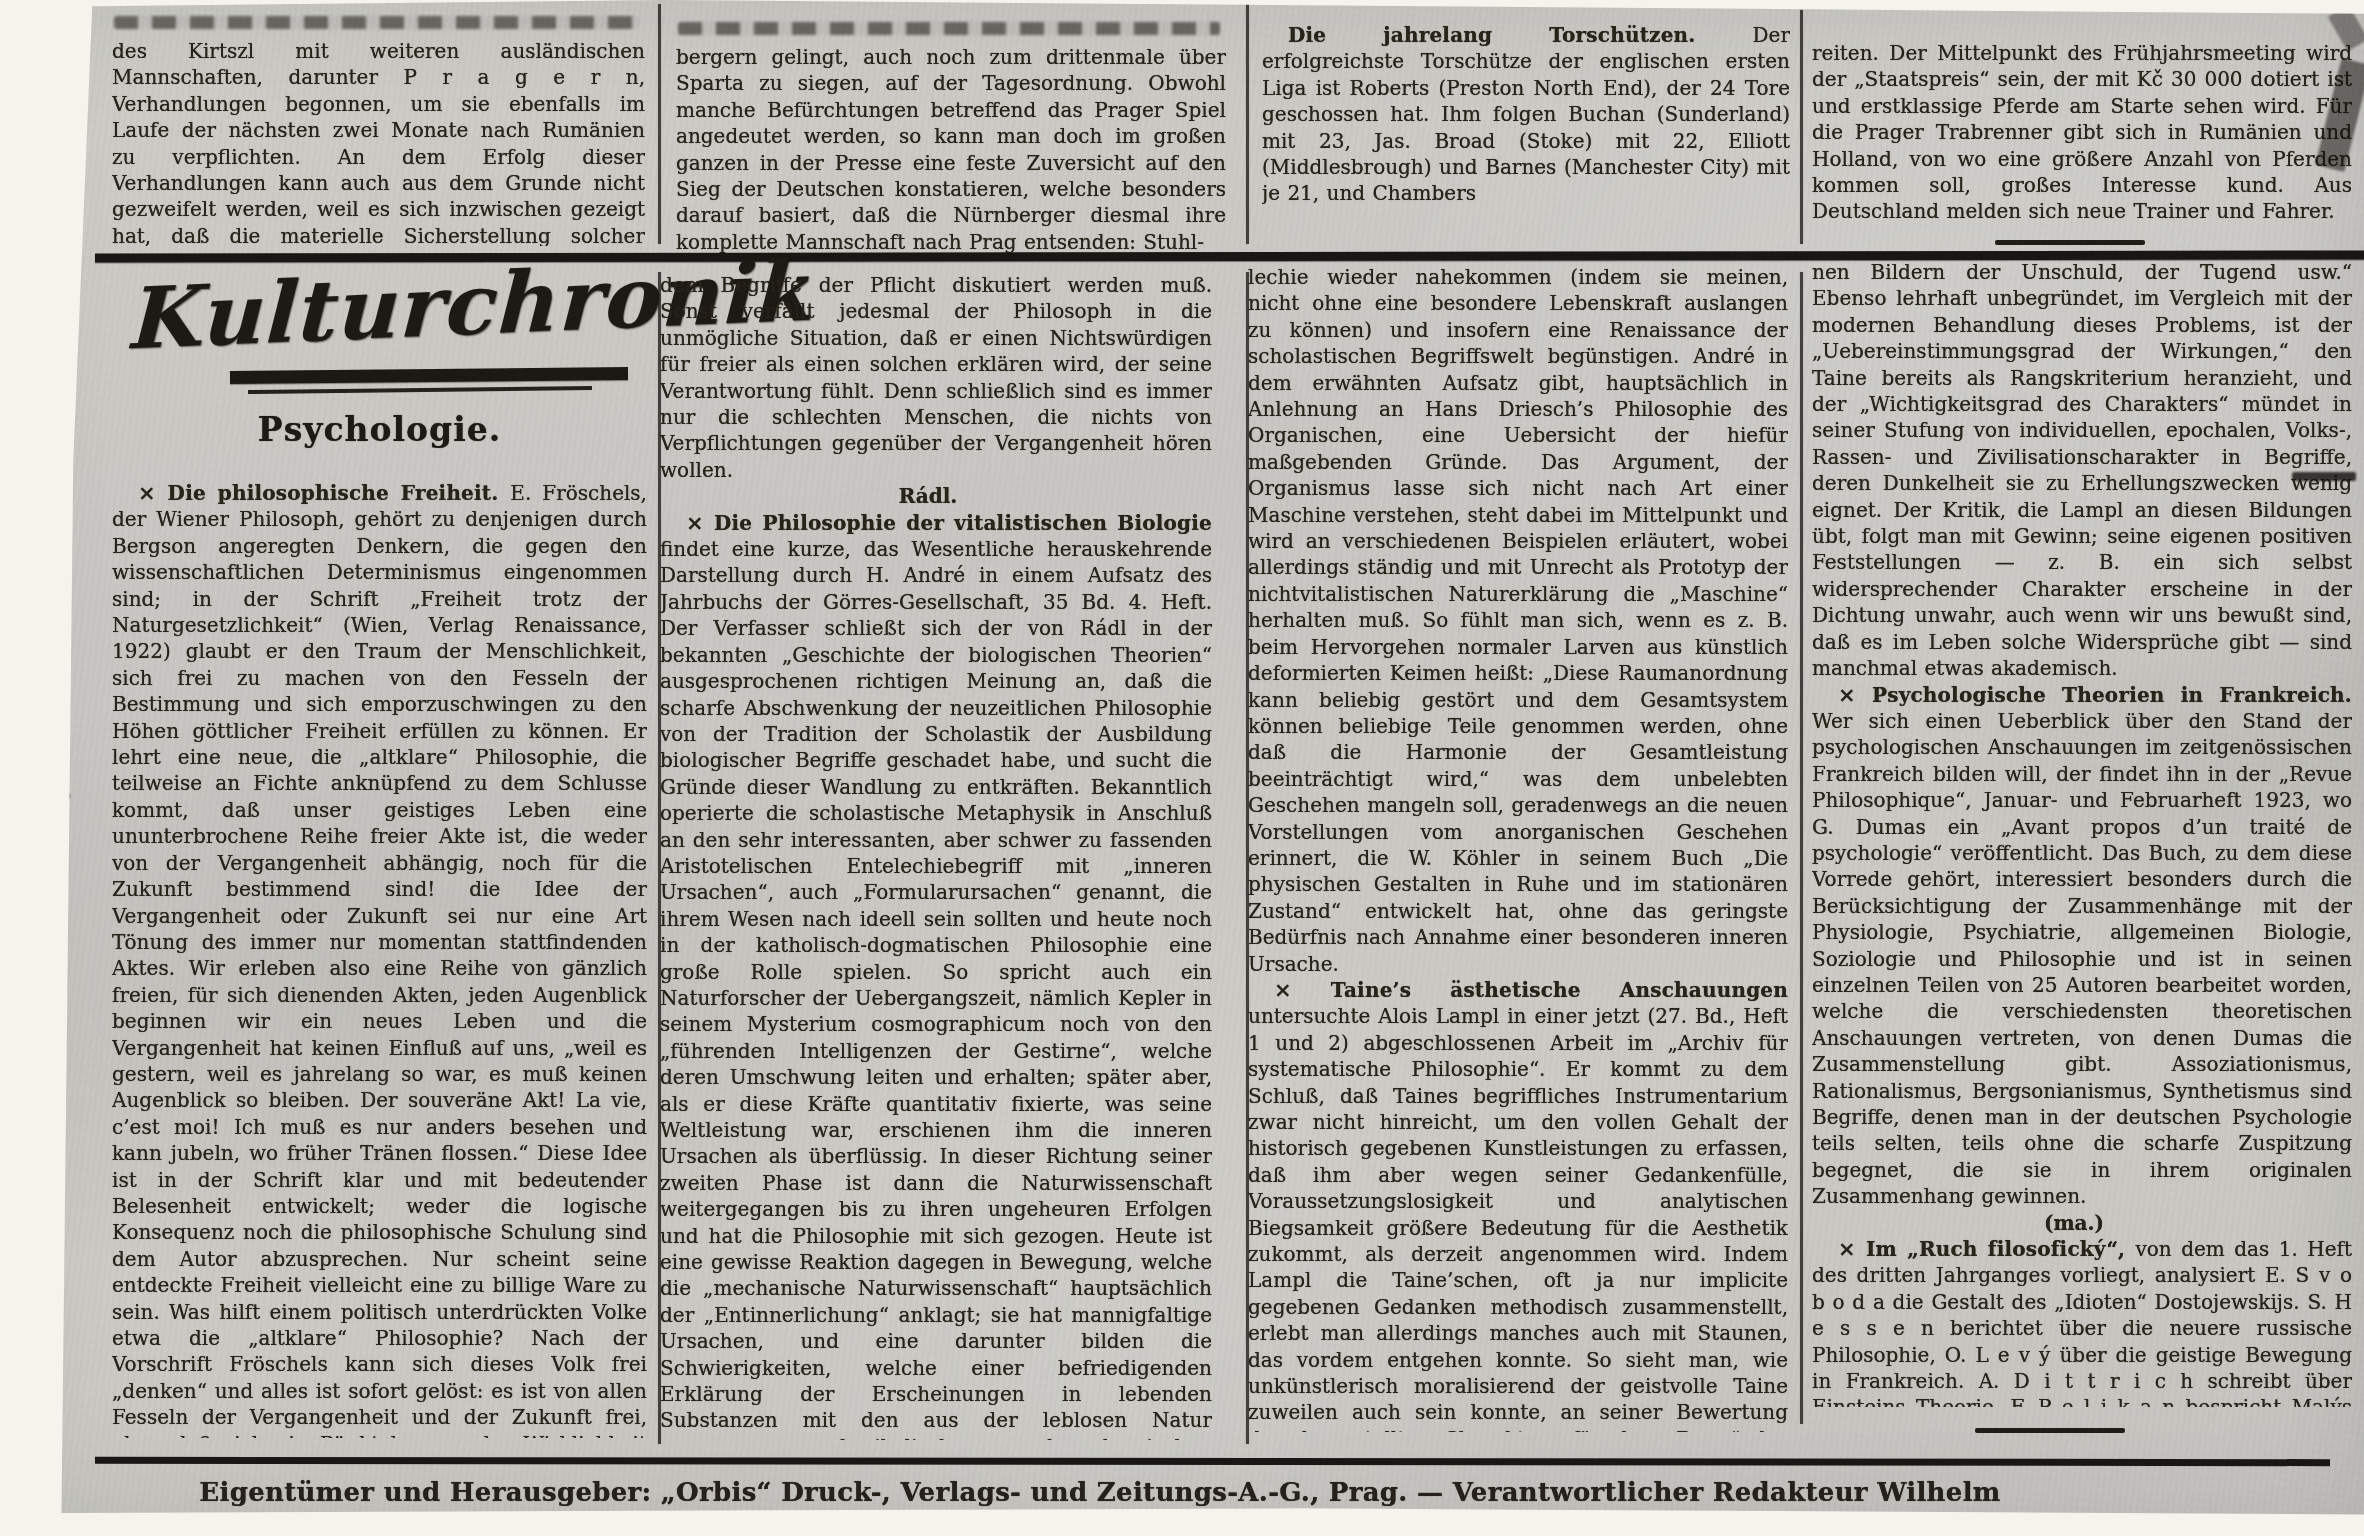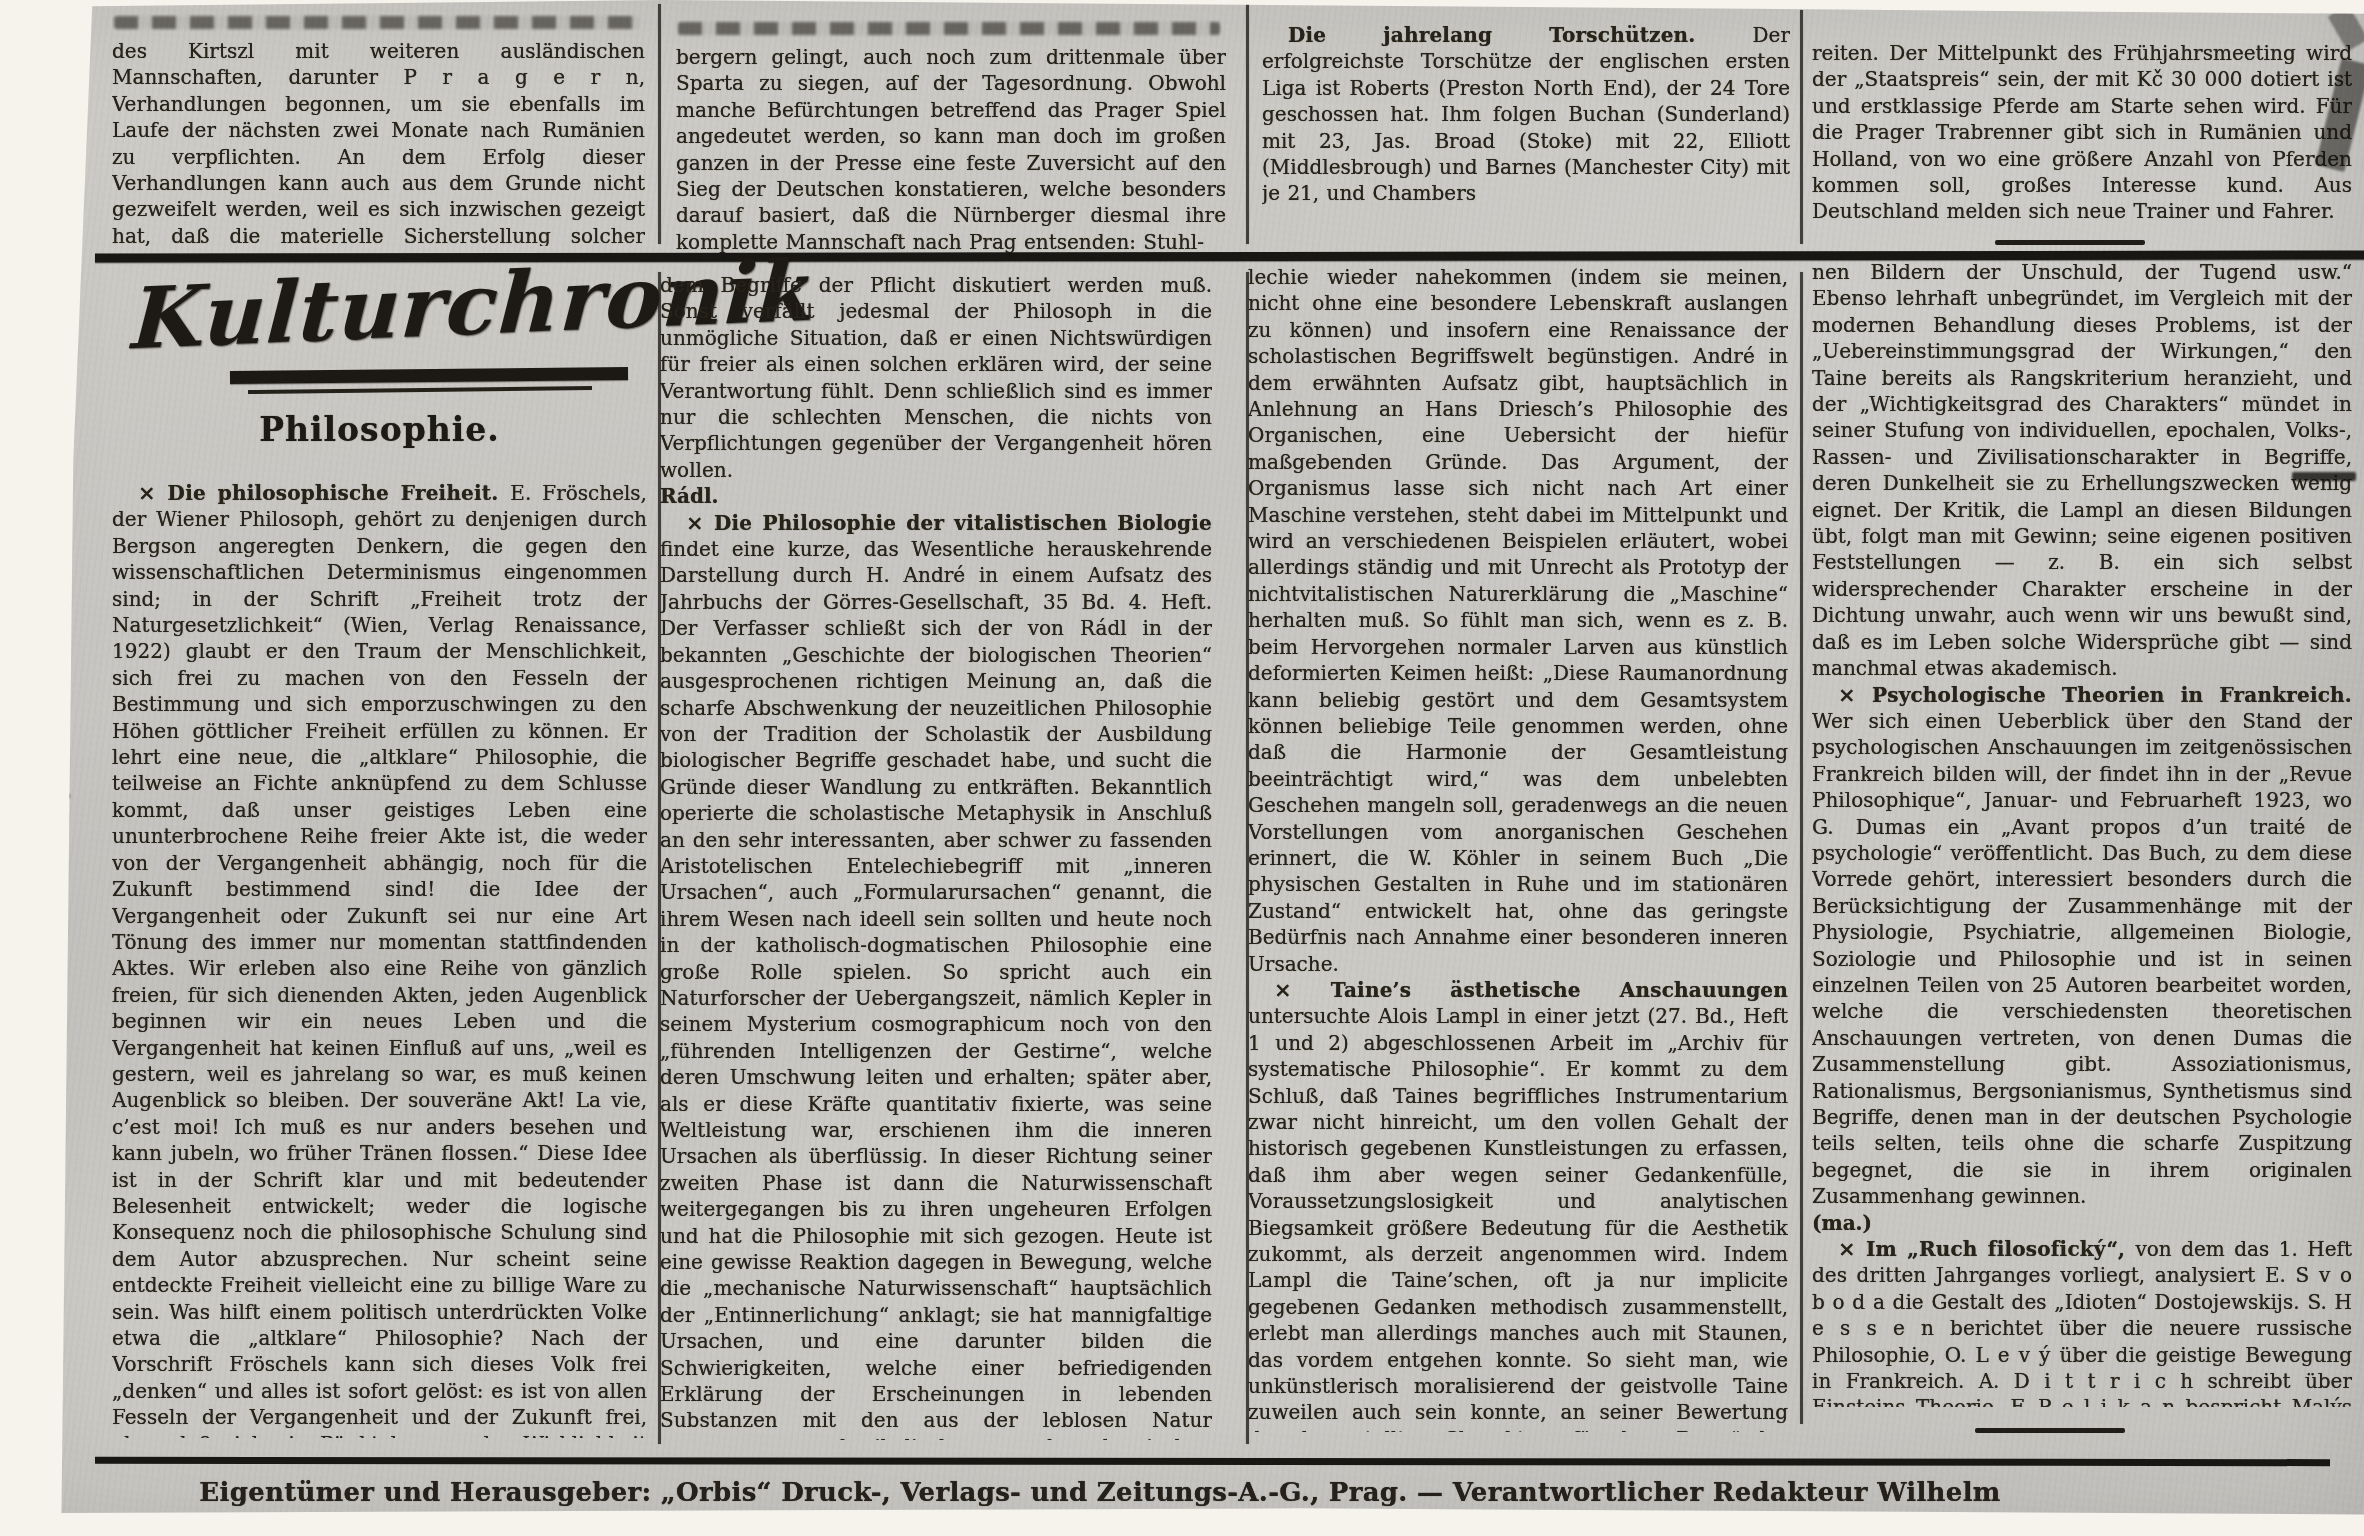--- a/index.html
+++ b/index.html
@@ -37,21 +37,21 @@
   .tcol,.mcol{position:absolute;overflow:hidden;color:#272319;}
   .colflow{
     font-size:20px;line-height:26.4px;text-align:justify;
     text-shadow:0 0 .7px rgba(40,34,26,.85);
     word-spacing:1px;
   }
   .colflow p{margin:0;text-indent:26px;}
   .colflow p.cont{text-indent:0;}
   .marker{font-weight:bold;font-size:1.05em;}
   .lead{font-weight:bold;letter-spacing:.2px;}
-  .sig{text-align:left;font-weight:bold;padding-right:16px;text-shadow:0 0 .7px rgba(40,34,26,.85);}
+  .sig{text-align:center;font-weight:bold;padding-right:16px;text-shadow:0 0 .7px rgba(40,34,26,.85);}
   .cutline{
     height:13px;margin:2px 6px 9px 2px;
     background:repeating-linear-gradient(90deg, rgba(25,22,17,.55) 0 24px, rgba(25,22,17,.05) 24px 38px);
     filter:blur(1.6px);border-radius:3px;
   }
   
   .masthead{position:absolute;left:112px;top:278px;width:535px;height:200px;color:#1d1a15;}
   .mast-title{
     font-family:"DejaVu Serif","Liberation Serif",serif;
     font-style:italic;font-weight:bold;font-size:84px;line-height:1;
@@ -109,21 +109,21 @@
     <div class="vrule" style="left:658px;top:4px;height:240px"></div>
     <div class="vrule" style="left:1246px;top:4px;height:240px"></div>
     <div class="vrule" style="left:1800px;top:10px;height:234px"></div>
 
     <div class="hrule thick" style="left:95px;top:252px;width:2269px"></div>
 
     <div class="masthead">
       <div class="mast-title">Kulturchronik</div>
       <div class="mast-rule1"></div>
       <div class="mast-rule2"></div>
-      <div class="section-heading">Philosophie.</div>
+      <div class="section-heading">Psychologie.</div>
     </div>
 
     <div class="mcol" style="left:112px;top:480px;width:535px;height:958px">
       <div class="colflow">
           <p><span class="marker">× </span><b class="lead">Die philosophische Freiheit. </b><span class="ptext">E. Fröschels, der Wiener Philosoph, gehört zu denjenigen durch Bergson angeregten Denkern, die gegen den wissenschaftlichen Determinismus eingenommen sind; in der Schrift „Freiheit trotz der Naturgesetzlichkeit“ (Wien, Verlag Renaissance, 1922) glaubt er den Traum der Menschlichkeit, sich frei zu machen von den Fesseln der Bestimmung und sich emporzuschwingen zu den Höhen göttlicher Freiheit erfüllen zu können. Er lehrt eine neue, die „altklare“ Philosophie, die teilweise an Fichte anknüpfend zu dem Schlusse kommt, daß unser geistiges Leben eine ununterbrochene Reihe freier Akte ist, die weder von der Vergangenheit abhängig, noch für die Zukunft bestimmend sind! die Idee der Vergangenheit oder Zukunft sei nur eine Art Tönung des immer nur momentan stattfindenden Aktes. Wir erleben also eine Reihe von gänzlich freien, für sich dienenden Akten, jeden Augenblick beginnen wir ein neues Leben und die Vergangenheit hat keinen Einfluß auf uns, „weil es gestern, weil es jahrelang so war, es muß keinen Augenblick so bleiben. Der souveräne Akt! La vie, c’est moi! Ich muß es nur anders besehen und kann jubeln, wo früher Tränen flossen.“ Diese Idee ist in der Schrift klar und mit bedeutender Belesenheit entwickelt; weder die logische Konsequenz noch die philosophische Schulung sind dem Autor abzusprechen. Nur scheint seine entdeckte Freiheit vielleicht eine zu billige Ware zu sein. Was hilft einem politisch unterdrückten Volke etwa die „altklare“ Philosophie? Nach der Vorschrift Fröschels kann sich dieses Volk frei „denken“ und alles ist sofort gelöst: es ist von allen Fesseln der Vergangenheit und der Zukunft frei, ohne daß sich ein Pünktchen an der Wirklichkeit geändert hätte. Fröschel vergißt, daß die Freiheit einen wesentlich m o r a l i s c h e n Begriff darstellt und daß die Freiheit zusammen mit</span></p>
         </div>
     </div>
     <div class="mcol" style="left:660px;top:272px;width:552px;height:1168px">
       <div class="colflow">
           <p class="cont"><span class="ptext">dem Begriffe der Pflicht diskutiert werden muß. Sonst verfällt jedesmal der Philosoph in die unmögliche Situation, daß er einen Nichtswürdigen für freier als einen solchen erklären wird, der seine Verantwortung fühlt. Denn schließlich sind es immer nur die schlechten Menschen, die nichts von Verpflichtungen gegenüber der Vergangenheit hören wollen.</span></p>

